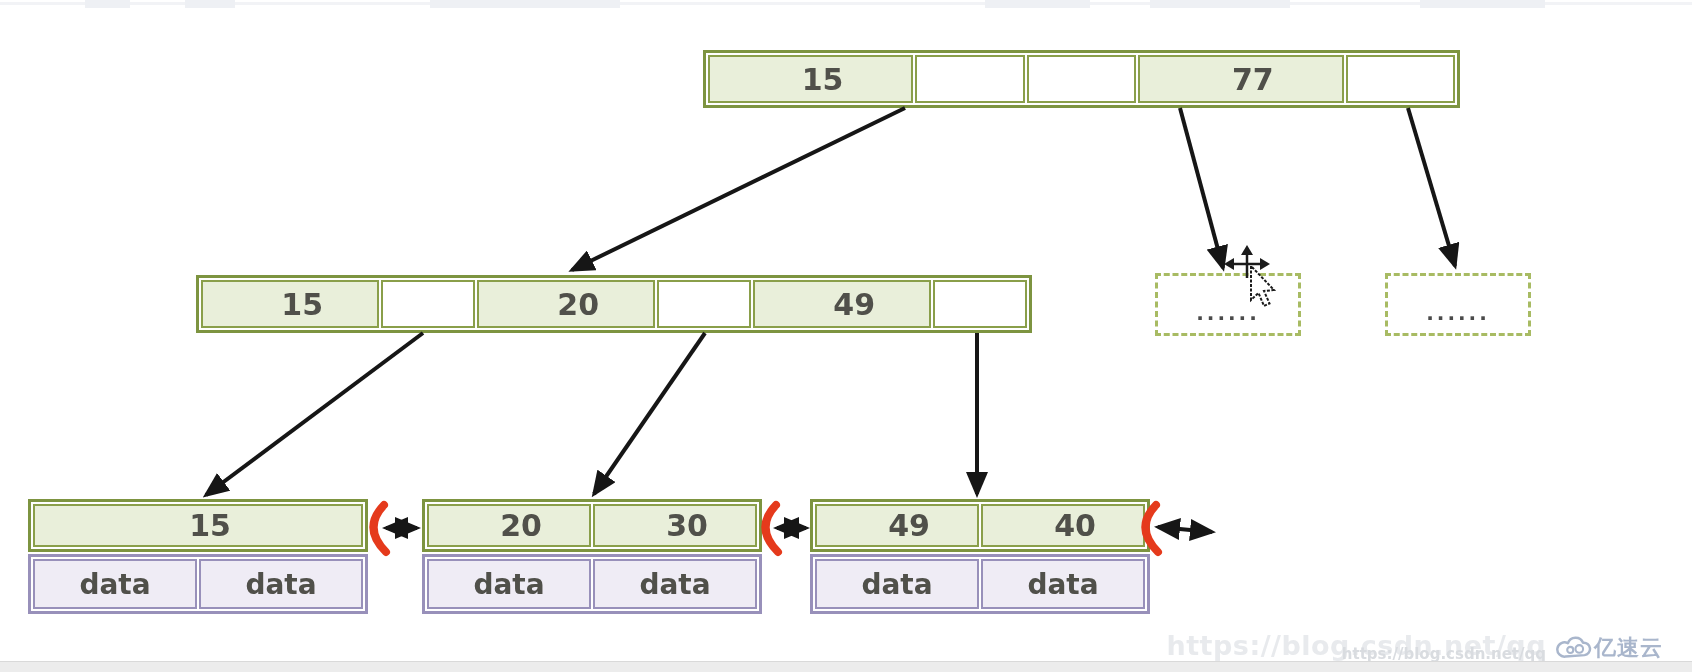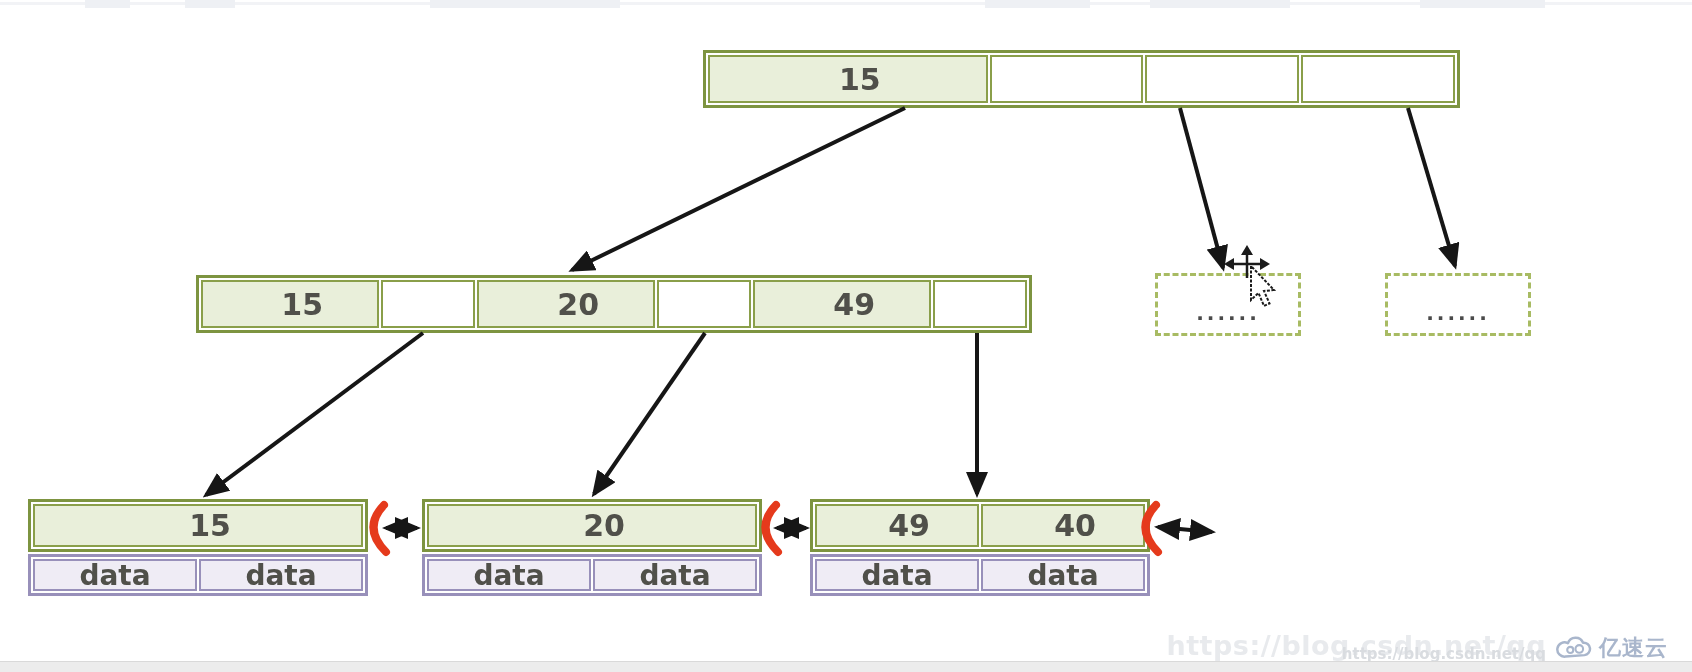--- a/index.html
+++ b/index.html
@@ -29,21 +29,21 @@
   .pw{flex:1 1 0;}
 
   
   .leaf{position:absolute;width:340px;}
   .leaf-keys{
     display:flex;box-sizing:border-box;height:53px;
     border:3px solid #7d9440;background:#ffffff;padding:1px;
   }
   .leaf-keys .cell{flex:1 1 0;background:#e9efda;}
   .leaf-data{
-    display:flex;box-sizing:border-box;height:42px;margin-top:2px;
+    display:flex;box-sizing:border-box;height:60px;margin-top:2px;
     border:3px solid #9890ba;background:#ffffff;padding:1px;
   }
   .leaf-data .cell{flex:1 1 0;background:#efecf5;border-color:#9890ba;font-size:28px;}
   .leaf1{left:28px;top:499px;}
   .leaf2{left:422px;top:499px;}
   .leaf3{left:810px;top:499px;}
 
   
   .dash-box{
     position:absolute;box-sizing:border-box;width:146px;height:63px;
@@ -69,41 +69,42 @@
   
   .wm-big{
     position:absolute;top:630px;right:146px;
     font-size:27px;font-weight:700;color:#e8eaed;letter-spacing:0.5px;white-space:nowrap;
   }
   .wm-small{
     position:absolute;top:645px;right:146px;
     font-size:15px;font-weight:700;color:#d9dce0;white-space:nowrap;
   }
   .brand{
-    position:absolute;left:1556px;top:633px;display:flex;align-items:center;gap:5px;
+    position:absolute;left:1556px;top:633px;display:flex;align-items:center;
   }
   .brand .brand-text{font-size:22px;font-weight:700;color:#a9b6cc;letter-spacing:1px;}
 </style>
 </head>
 <body>
 
 <div class="canvas">
 
   <div class="top-strip"></div>
   <div class="top-seg" style="left:85px;width:45px;"></div>
   <div class="top-seg" style="left:185px;width:50px;"></div>
   <div class="top-seg" style="left:430px;width:190px;"></div>
   <div class="top-seg" style="left:985px;width:105px;"></div>
   <div class="top-seg" style="left:1150px;width:140px;"></div>
   <div class="top-seg" style="left:1420px;width:125px;"></div>
 
   <div class="node root-node">
     <div class="cell key kw">15</div>
     <div class="cell ptr pw"></div>
     <div class="cell ptr pw"></div>
+    <div class="cell key kw">77</div>
     <div class="cell ptr pw"></div>
   </div>
 
   <div class="node internal-node">
     <div class="cell key kw">15</div>
     <div class="cell ptr pw"></div>
     <div class="cell key kw">20</div>
     <div class="cell ptr pw"></div>
     <div class="cell key kw">49</div>
     <div class="cell ptr pw"></div>
@@ -122,20 +123,21 @@
     </div>
     <div class="leaf-data">
       <div class="cell">data</div>
       <div class="cell">data</div>
     </div>
   </div>
 
   <div class="leaf leaf2">
     <div class="leaf-keys">
       <div class="cell key">20</div>
+      <div class="cell key">30</div>
     </div>
     <div class="leaf-data">
       <div class="cell">data</div>
       <div class="cell">data</div>
     </div>
   </div>
 
   <div class="leaf leaf3">
     <div class="leaf-keys">
       <div class="cell key">49</div>

